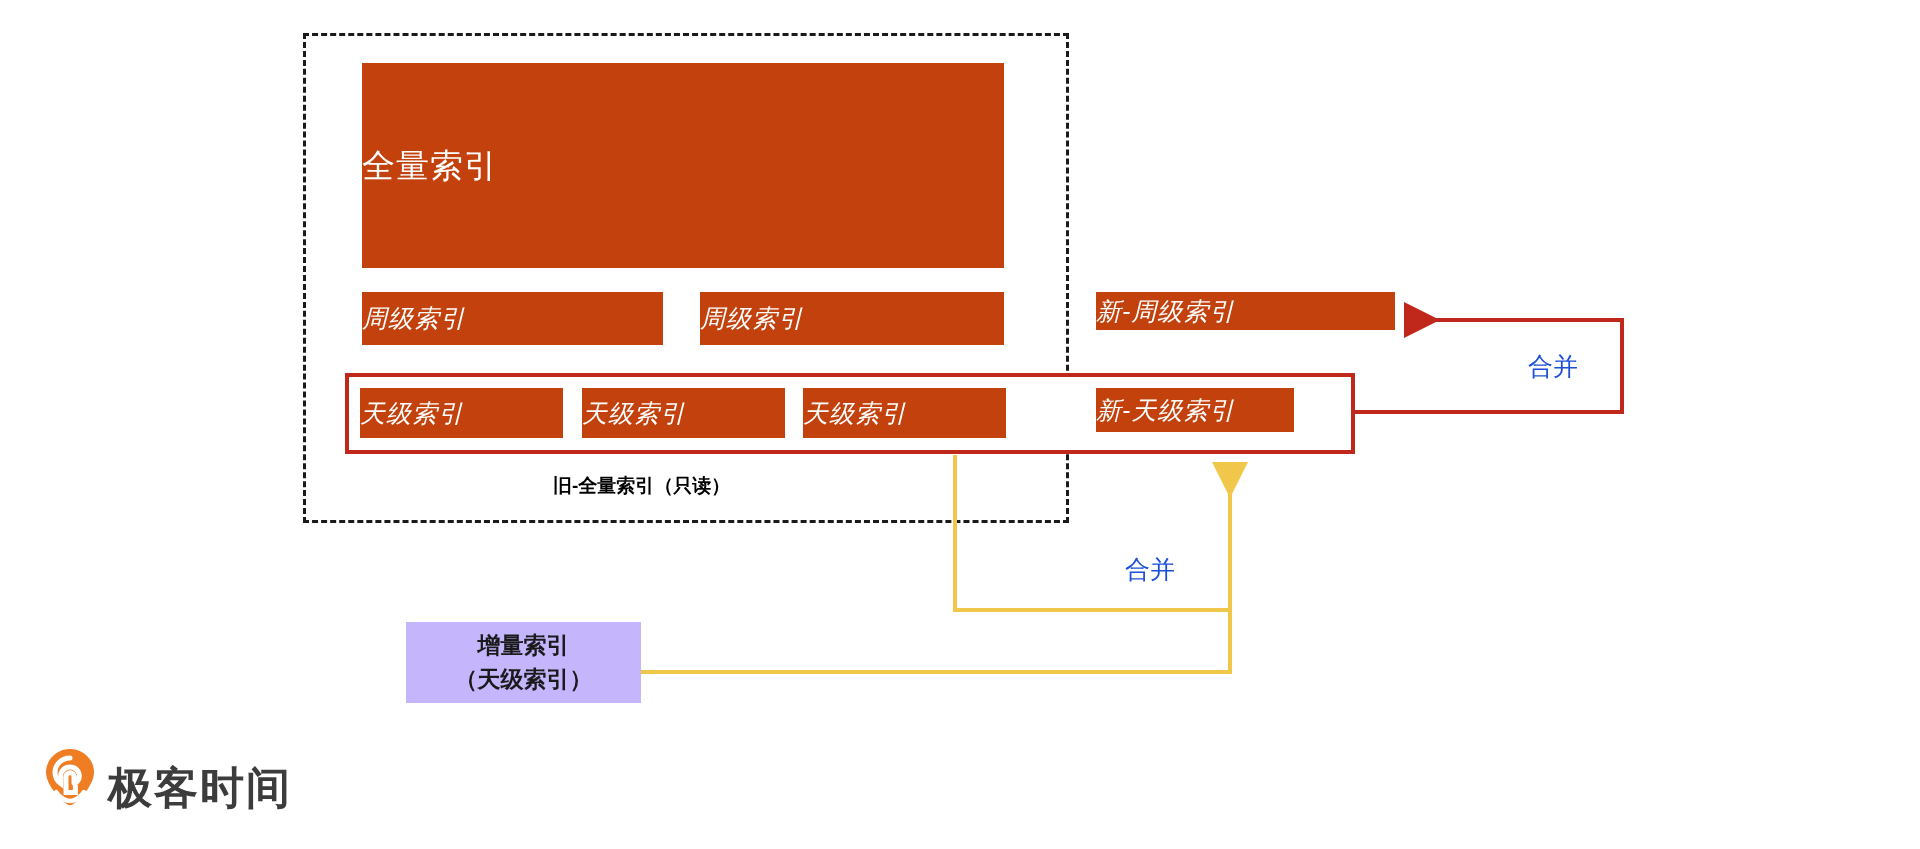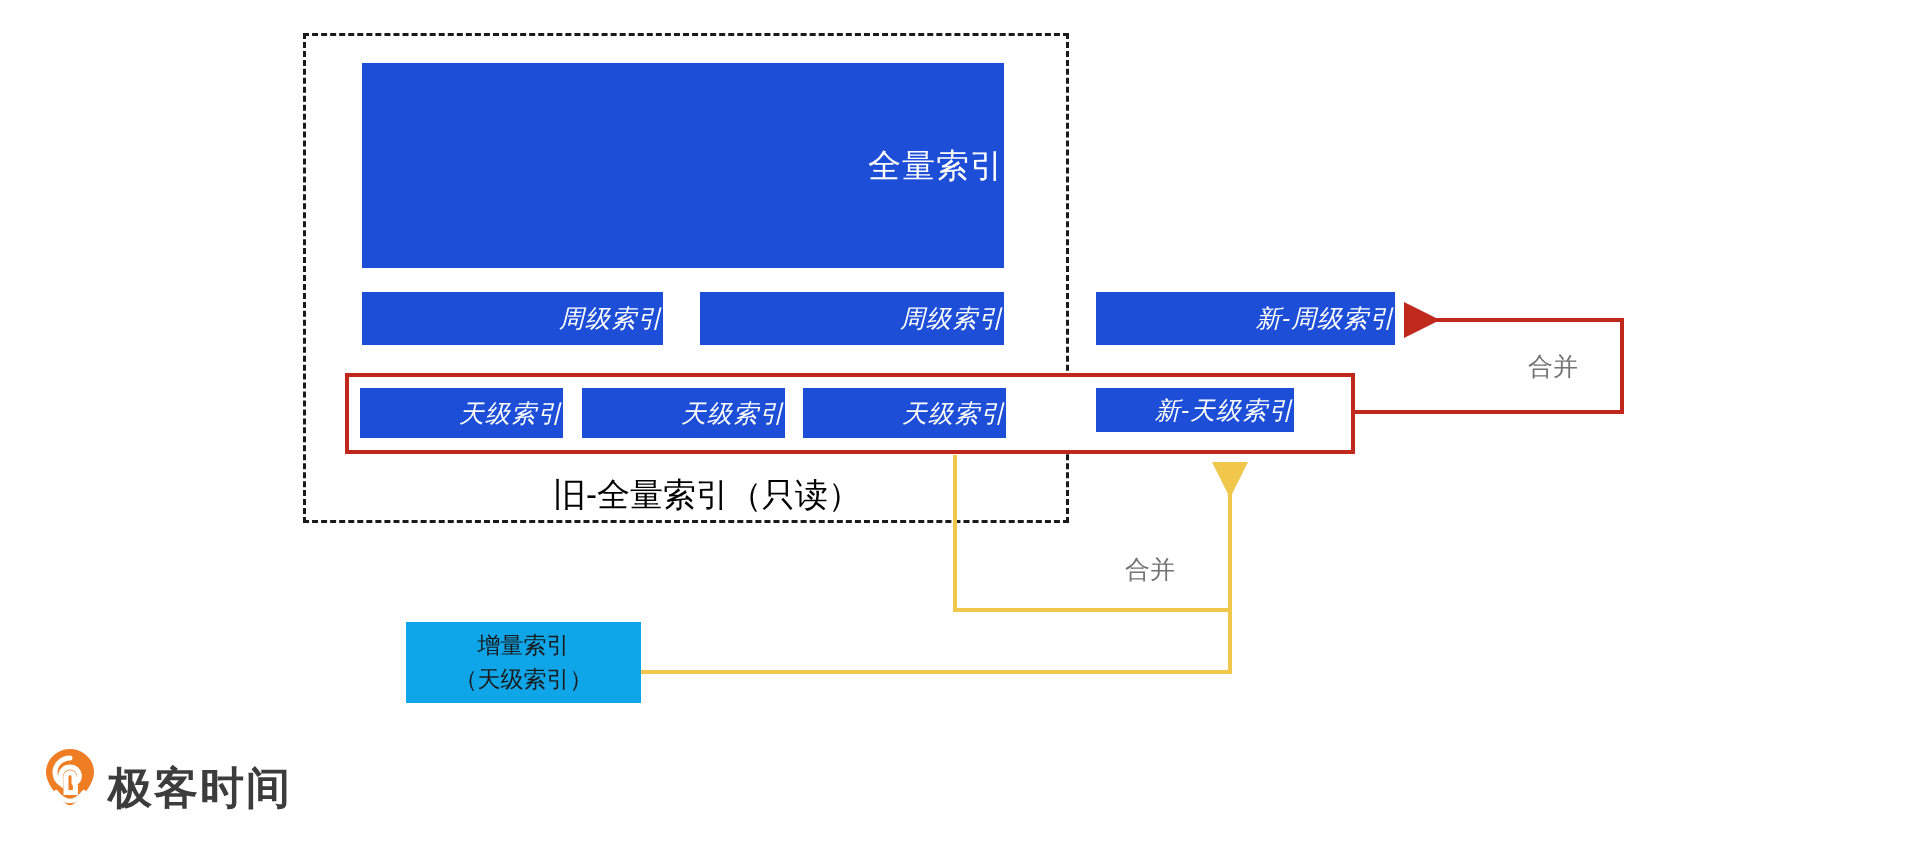--- a/index.html
+++ b/index.html
@@ -25,56 +25,57 @@
     top: 33px;
     width: 766px;
     height: 490px;
     border: 3px dashed #1a1a1a;
     box-sizing: border-box;
     background: transparent;
   }
 
   
   .blue-box {
-    background: #1d4ed8;
+    background: #c2410c;
     color: #ffffff;
     display: flex;
     align-items: center;
-    justify-content: flex-end;
+    justify-content: flex-start;
     box-sizing: border-box;
     font-weight: 400;
     letter-spacing: 1px;
     line-height: 1;
   }
   .blue-lg { font-size: 33px; }
   .blue-md { font-size: 25px; font-style: italic; }
   .blue-sm { font-size: 25px; font-style: italic; }
 
   
   #incr-index-box {
-    background: #0ea5e9;
+    background: #c4b5fd;
     color: #1a1a1a;
     display: flex;
     flex-direction: column;
     align-items: center;
     justify-content: center;
     font-size: 23px;
-    font-weight: normal;
+    font-weight: bold;
     line-height: 1.45;
     box-sizing: border-box;
   }
 
   
   .caption {
     color: #000000;
-    font-size: 33px;
+    font-size: 19px;
     white-space: nowrap;
+    font-weight: bold;
   }
   .edge-label {
-    color: #737373;
+    color: #1d4ed8;
     font-size: 25px;
     white-space: nowrap;
   }
 
   
   svg.overlay {
     position: absolute;
     left: 0;
     top: 0;
     width: 1920px;
@@ -111,21 +112,21 @@
     <span>全量索引</span>
   </div>
 
   <div class="abs blue-box blue-md" style="left:362px; top:292px; width:301px; height:53px;">
     <span>周级索引</span>
   </div>
   <div class="abs blue-box blue-md" style="left:700px; top:292px; width:304px; height:53px;">
     <span>周级索引</span>
   </div>
 
-  <div class="abs blue-box blue-md" style="left:1096px; top:292px; width:299px; height:53px;">
+  <div class="abs blue-box blue-md" style="left:1096px; top:292px; width:299px; height:38px;">
     <span>新-周级索引</span>
   </div>
 
   <div class="abs" style="left:345px; top:373px; width:1010px; height:81px; border:4px solid #c0281c; box-sizing:border-box; background:#ffffff;"></div>
 
   <div class="abs blue-box blue-sm" style="left:360px; top:388px; width:203px; height:50px;">
     <span>天级索引</span>
   </div>
   <div class="abs blue-box blue-sm" style="left:582px; top:388px; width:203px; height:50px;">
     <span>天级索引</span>

